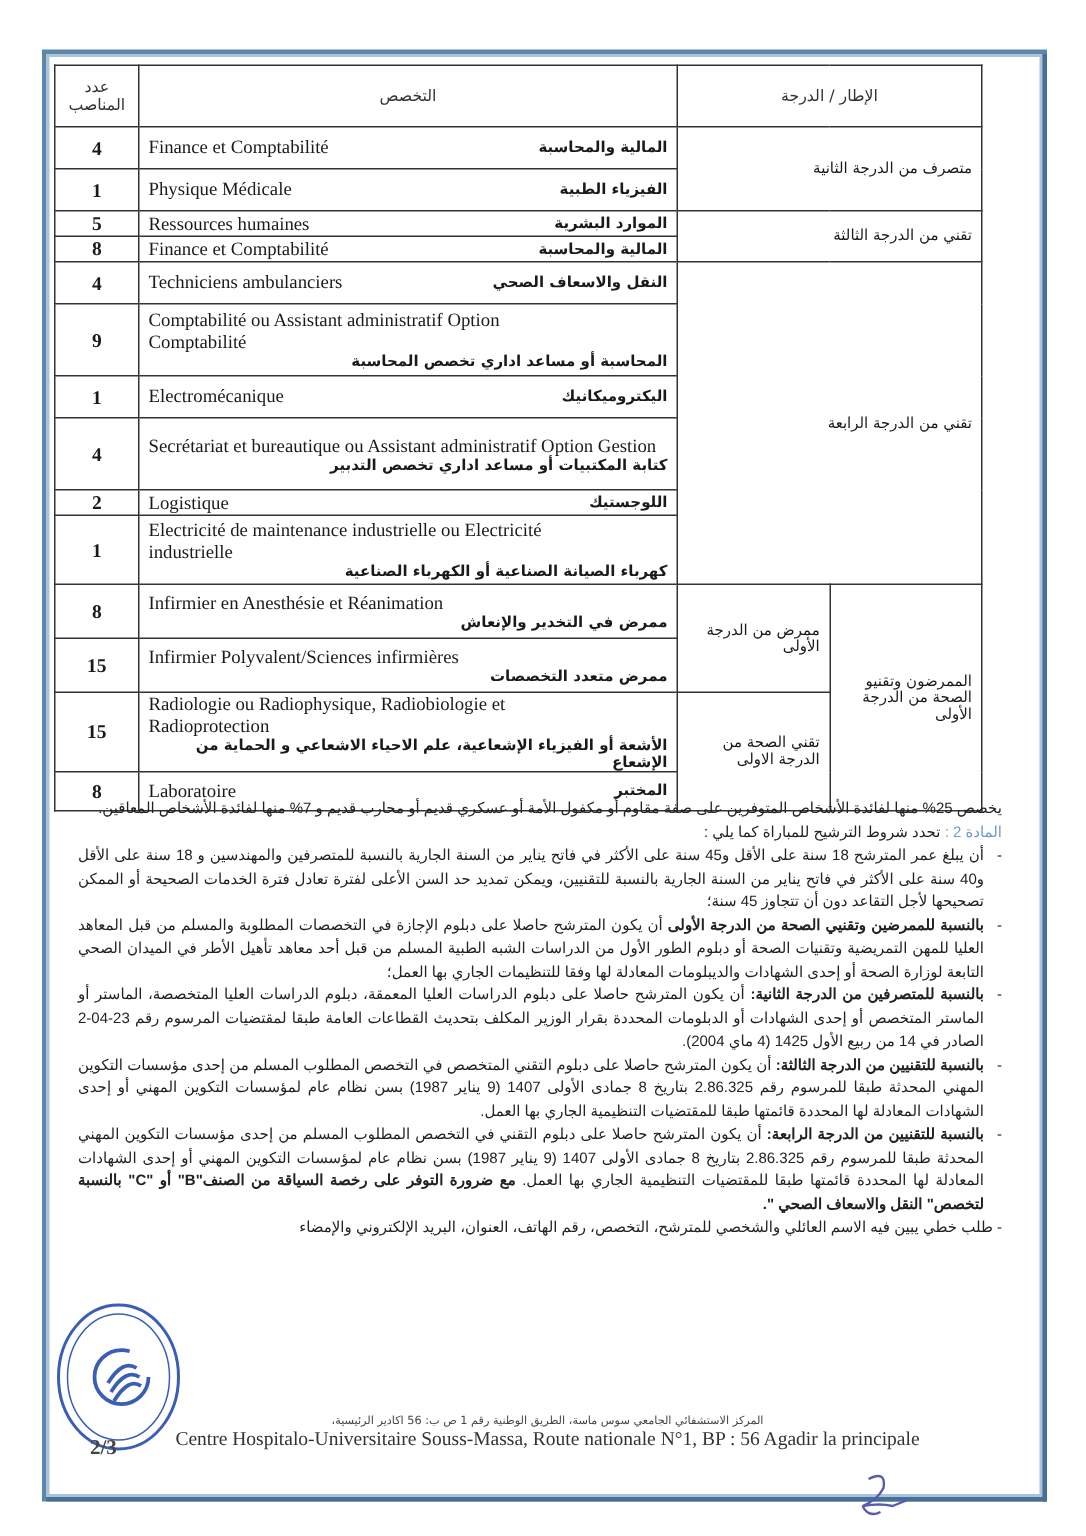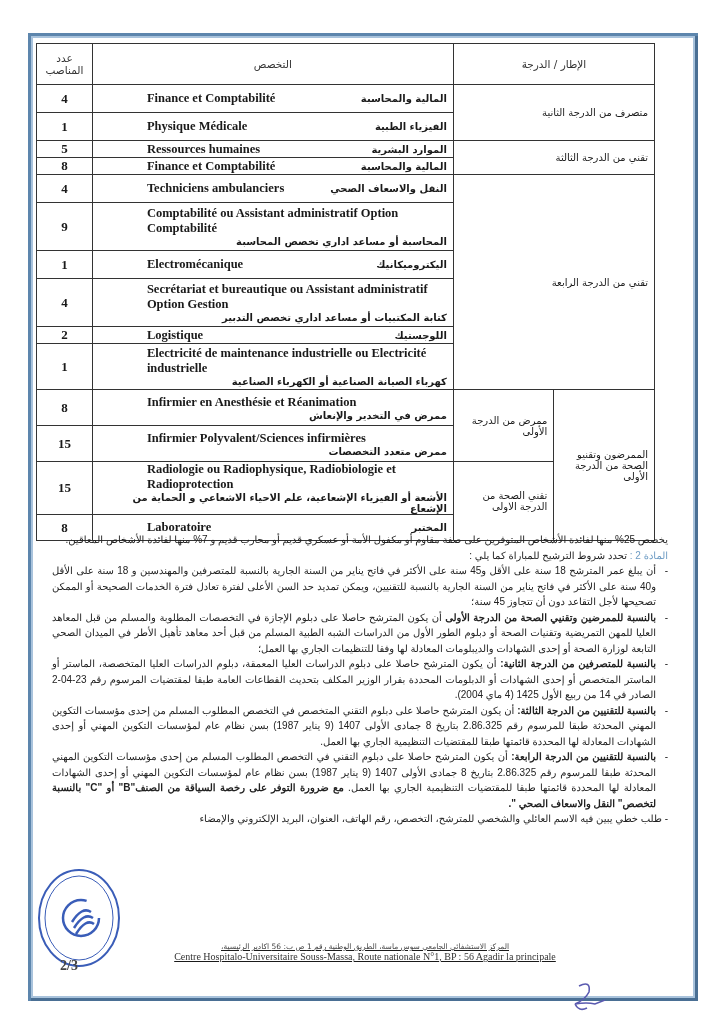--- a/index.html
+++ b/index.html
@@ -9,35 +9,35 @@
            border:3px solid #5d86ad; box-shadow: inset 0 0 0 2px #a9c3dc; }
   .frame-shadow { position:absolute; left:31px; top:36px; width:664px; height:962px;
            border-right:3px solid #4a6f94; border-bottom:3px solid #4a6f94; pointer-events:none; }
   table.grid { position:absolute; left:36px; top:43px; width:619px; border-collapse:collapse;
                font-size:12.5px; }
   table.grid td, table.grid th { border:1px solid #333; padding:0 6px; vertical-align:middle; }
   table.grid th { font-family:"DejaVu Sans", sans-serif; font-weight:normal; font-size:10.5px; color:#333; height:40px; text-align:center; }
   .thick-top td { border-top:2.5px solid #222; }
   .num { width:43px; text-align:center; font-weight:bold; font-size:13px; }
   .spec { position:relative; }
-  .fr { font-weight:bold; font-size:12.5px; display:block; text-align:left;margin-left:48px; }
+  .fr { font-weight:normal; font-size:12.5px; display:block; text-align:left; }
   .ar { font-family:"DejaVu Sans", sans-serif; font-size:10px; font-weight:bold; direction:rtl; text-align:right; display:block; }
   .inline { display:flex; justify-content:space-between; align-items:center; }
   .inline .ar { display:inline; }
   .grade { font-family:"DejaVu Sans", sans-serif; font-size:10px; text-align:right; direction:rtl; }
   .txt { position:absolute; left:52px; width:616px; direction:rtl; text-align:justify;
          font-family:Liberation Sans, sans-serif; font-size:10px; line-height:15.5px; color:#222; }
   .txt p { margin:0; }
   .txt .b { font-weight:bold; }
   .txt .art { color:#6e9cc4; }
   .bullet { padding-right:12px; position:relative; }
   .bullet:before { content:"-"; position:absolute; right:0; }
-  .footer { position:absolute; left:110px; width:510px; text-align:center; top:942px;text-decoration:underline; }
+  .footer { position:absolute; left:110px; width:510px; text-align:center; top:942px; }
   .footer .l1 { font-family:"DejaVu Sans", sans-serif; font-size:7.5px; color:#444; direction:rtl; }
-  .footer .l2, .footer .l3 { font-family:"Liberation Serif", serif; font-size:10px; color:#333; }
+  .footer .l2, .footer .l3 { font-family:"Liberation Serif", serif; font-size:13px; color:#333; }
   .pagenum { position:absolute; left:60px; top:958px; font-family:"Liberation Serif", serif; font-size:14px; font-weight:bold; color:#444; }
   .stamp { position:absolute; left:36px; top:866px; width:86px; height:104px; }
   .sig { position:absolute; left:565px; top:978px; width:60px; height:40px; }
 </style>
 </head>
 <body>
 
 <div class="frame"></div>
 <div class="frame-shadow"></div>
 

